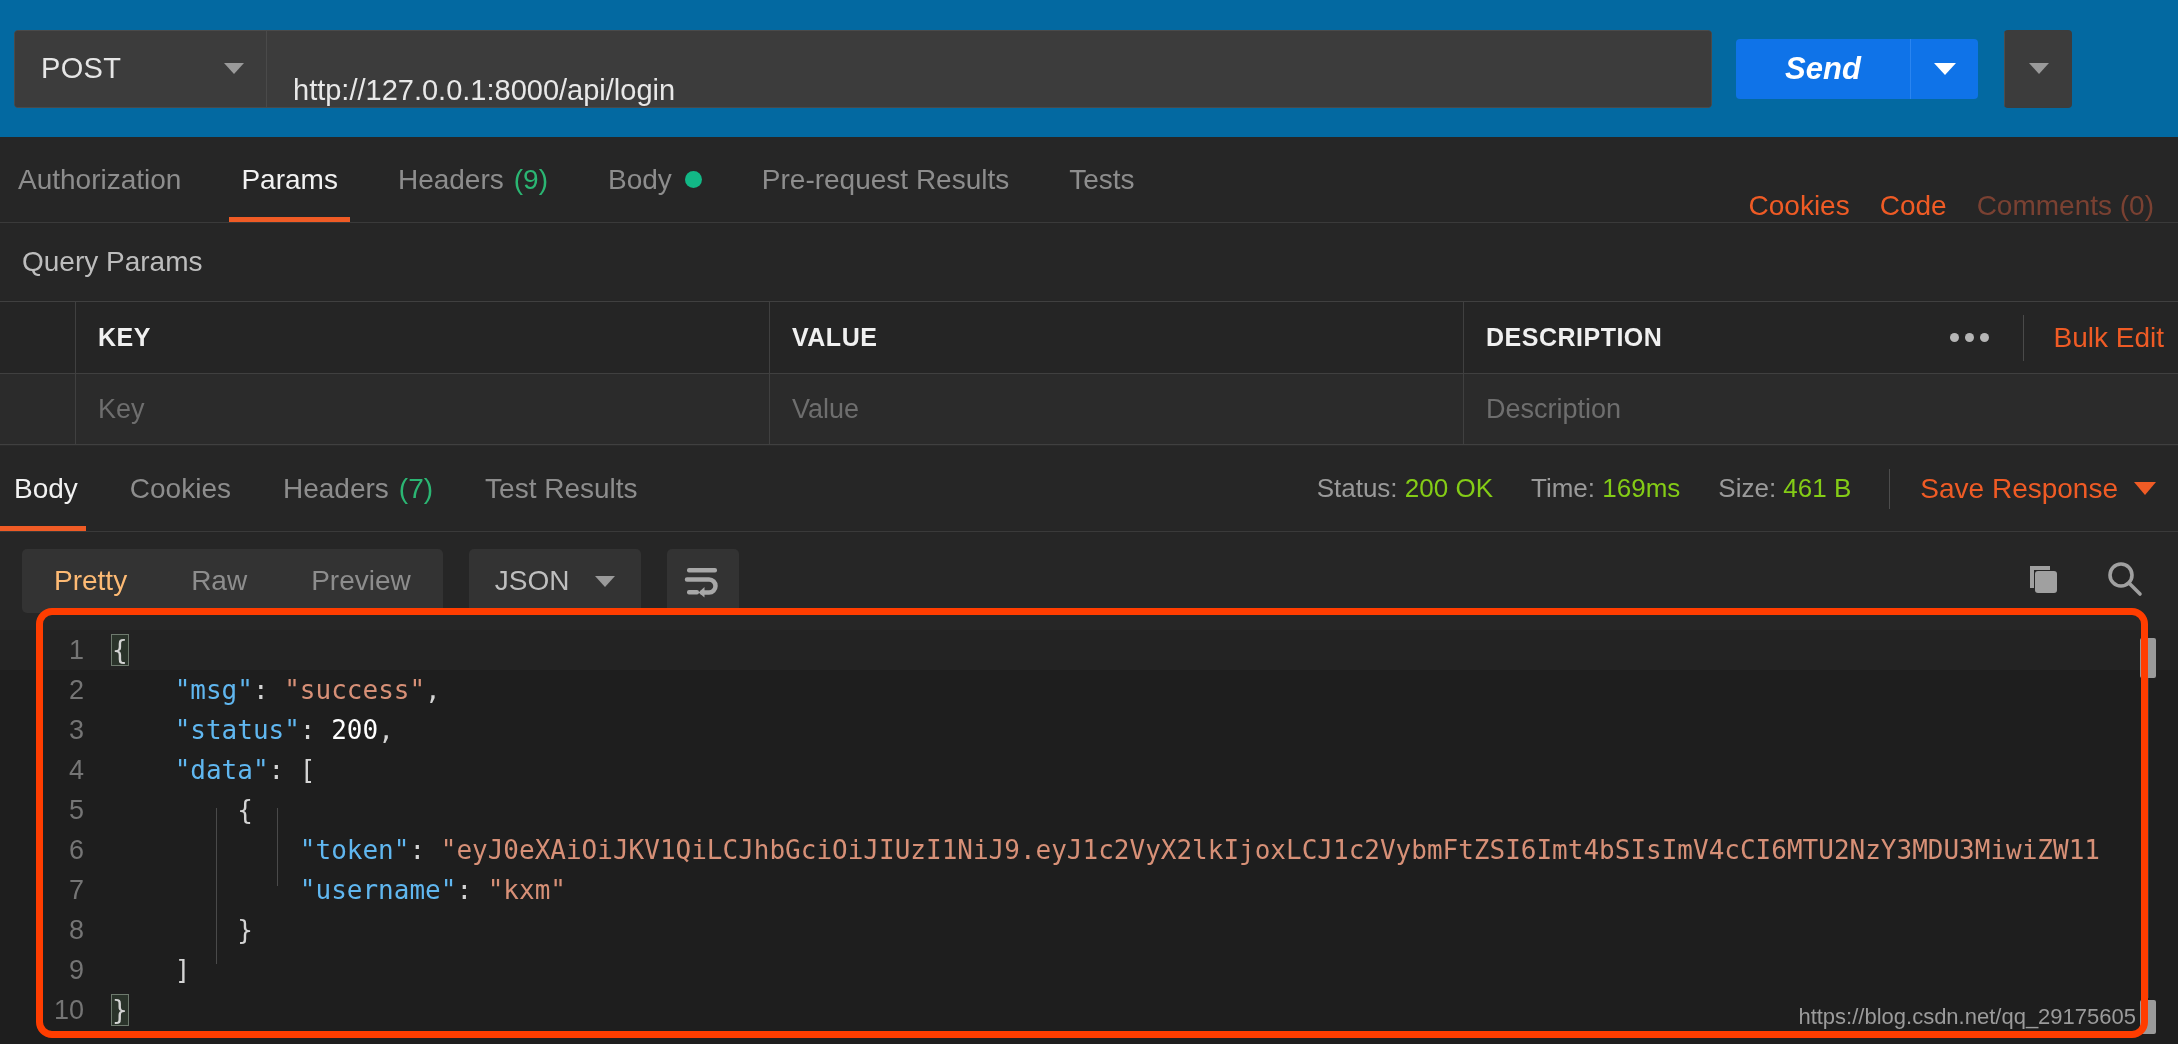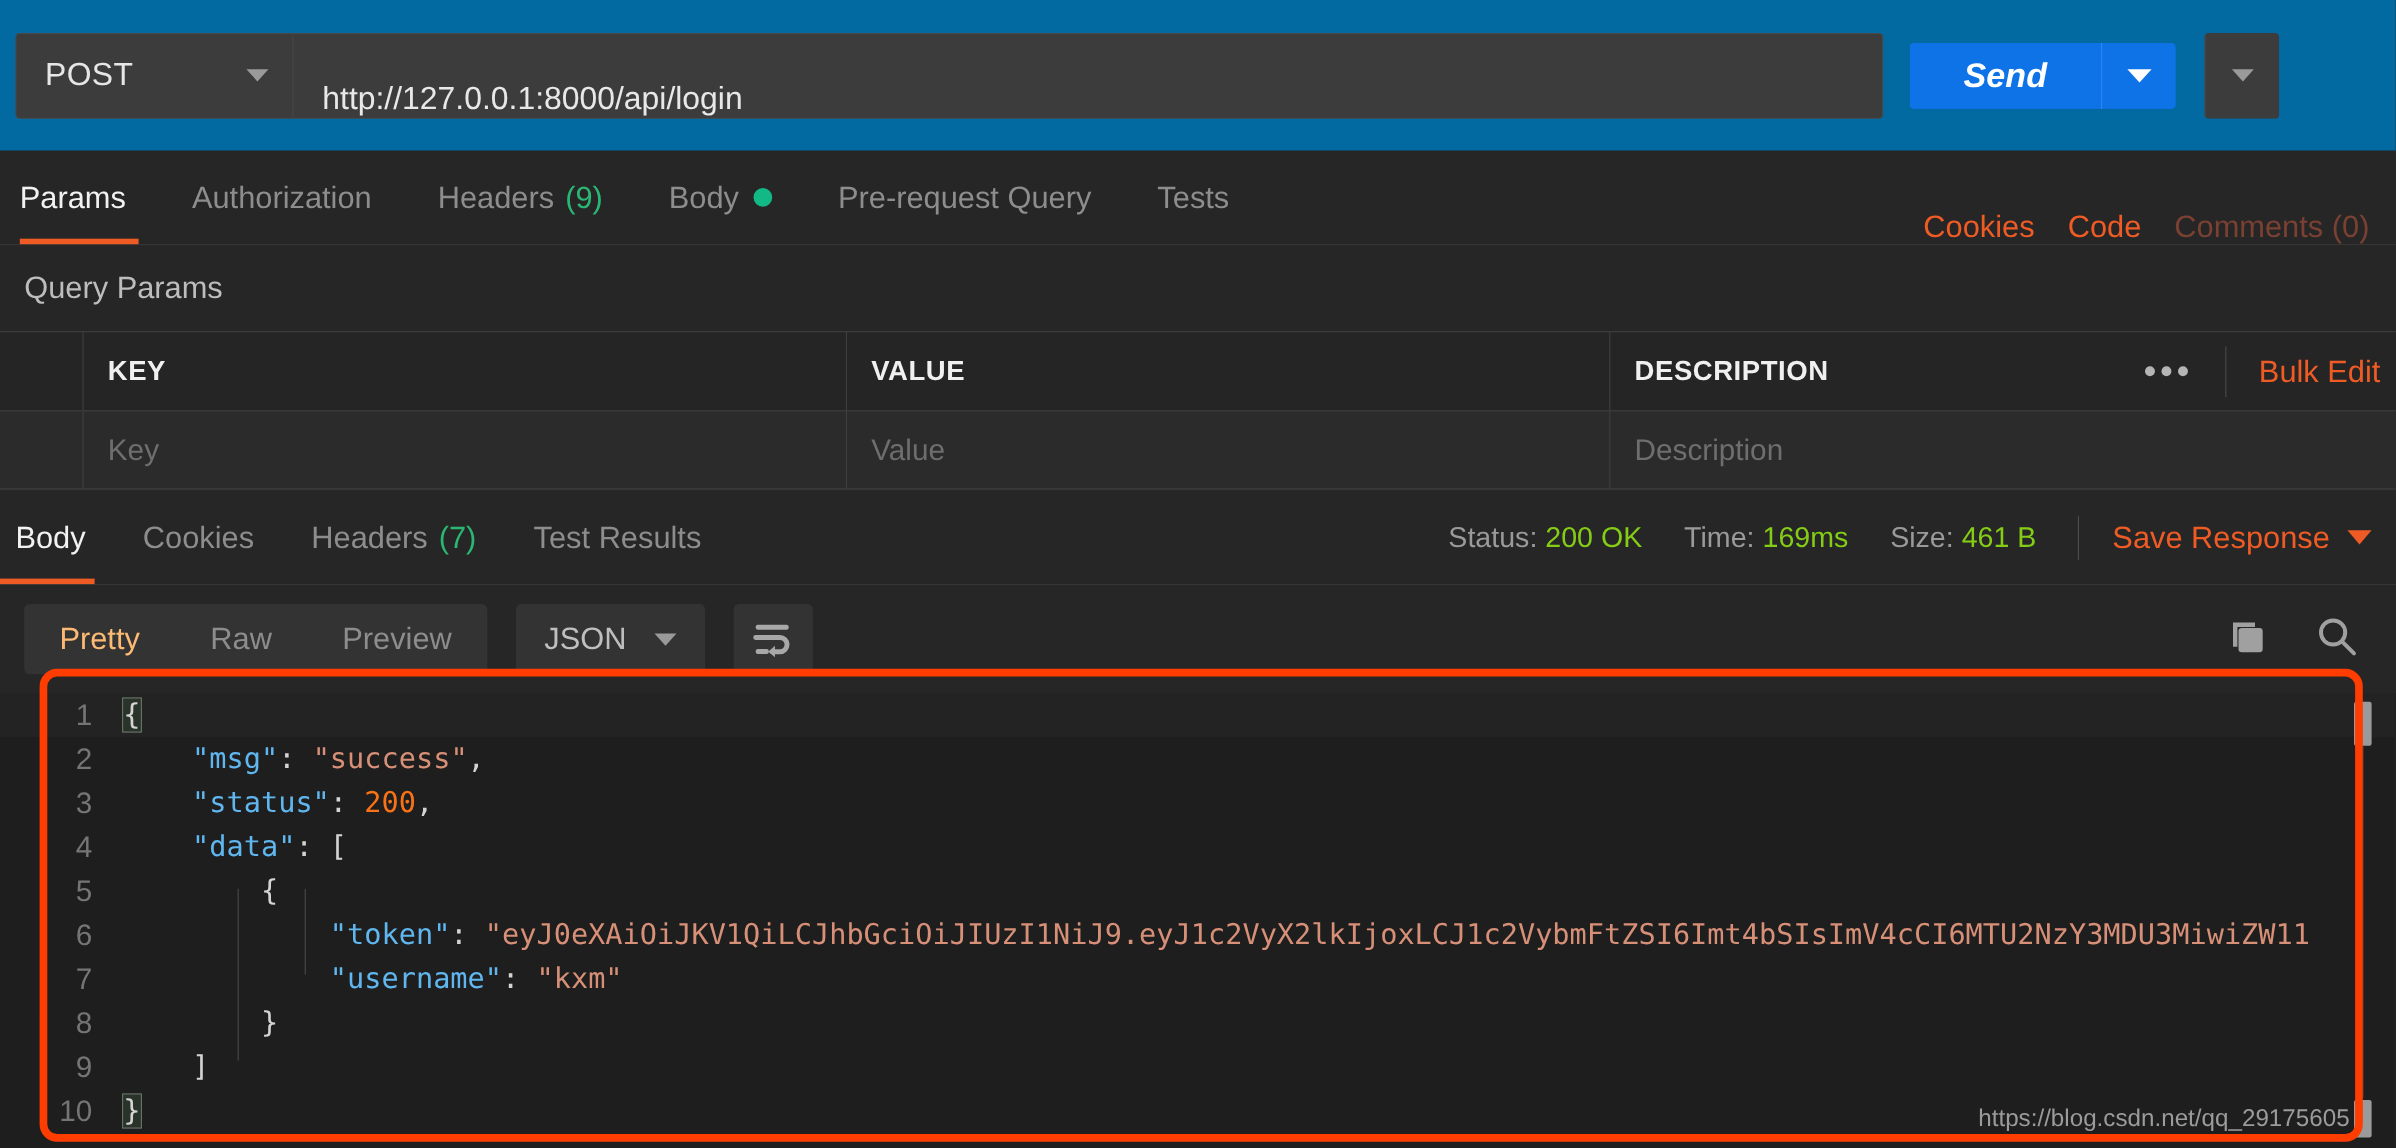--- a/index.html
+++ b/index.html
@@ -229,21 +229,21 @@
   .code-line { display: flex; height: 40px; align-items: center; white-space: pre; }
   .code-line.hl { background: #232323; }
   .ln {
     width: 112px; text-align: right; padding-right: 28px;
     color: #757575; font-size: 27px; flex: none;
     font-family: "Liberation Sans", sans-serif;
   }
   .ctext { color: #d4d4d4; }
   .k { color: #60b7f0; }
   .s { color: #d79077; }
-  .n { color: #f97316; }
+  .n { color: #ffffff; }
   .p { color: #d4d4d4; }
   .brace-box {
     outline: 1px solid #6e7a6e; background: #2a332a;
   }
 
   .guide {
     position: absolute; width: 1px; background: #4a4a4a;
   }
 
   
@@ -305,36 +305,36 @@
   </div>
 
   <div class="save-group">
     <div class="save-caret">
       <span class="caret-sm"></span>
     </div>
   </div>
 </div>
 
 <div class="req-tabs">
+  <div class="req-tab">
+    <span>Authorization</span>
+  </div>
   <div class="req-tab active">
     <span>Params</span>
-  </div>
-  <div class="req-tab">
-    <span>Authorization</span>
   </div>
   <div class="req-tab">
     <span>Headers</span>
     <span class="count">(9)</span>
   </div>
   <div class="req-tab">
     <span>Body</span>
     <span class="dot-green"></span>
   </div>
   <div class="req-tab">
-    <span>Pre-request Query</span>
+    <span>Pre-request Results</span>
   </div>
   <div class="req-tab">
     <span>Tests</span>
   </div>
 
   <div class="req-tabs-right">
     <span class="link-orange">Cookies</span>
     <span class="link-orange">Code</span>
     <span class="link-dim">Comments (0)</span>
   </div>

